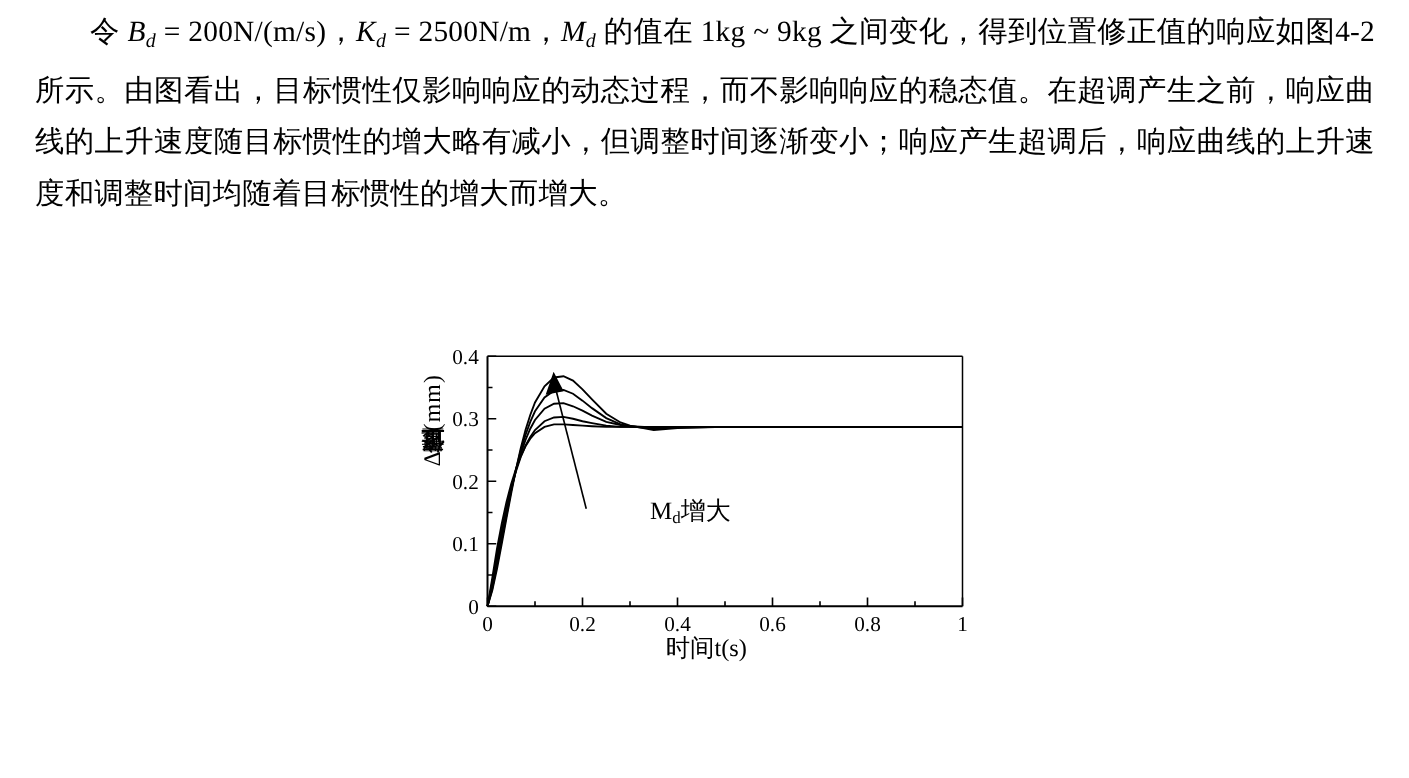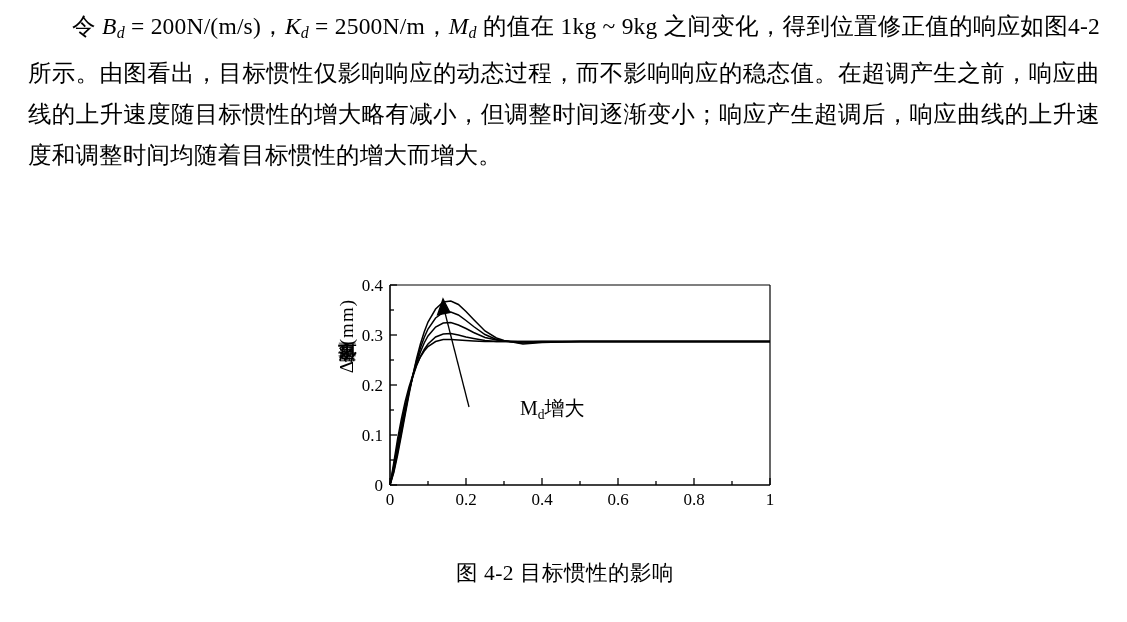--- a/index.html
+++ b/index.html
@@ -178,17 +178,17 @@
 
         <g stroke="#000" stroke-width="1.3" fill="#000">
           <line x1="169" y1="152" x2="143" y2="50"></line>
           <polygon points="143,44 137.5,60 150,57.5"></polygon>
         </g>
       </svg>
     </div>
 
     <div class="annot" style="left:220px; top:140px;">M<span class="sb">d</span>增大</div>
 
+    <div class="xlabel">时间t(s)</div>
 
-    <div class="caption">图 4-2 目标惯性的影响</div>
   </div>
 
 </div>
 
 </body></html>

